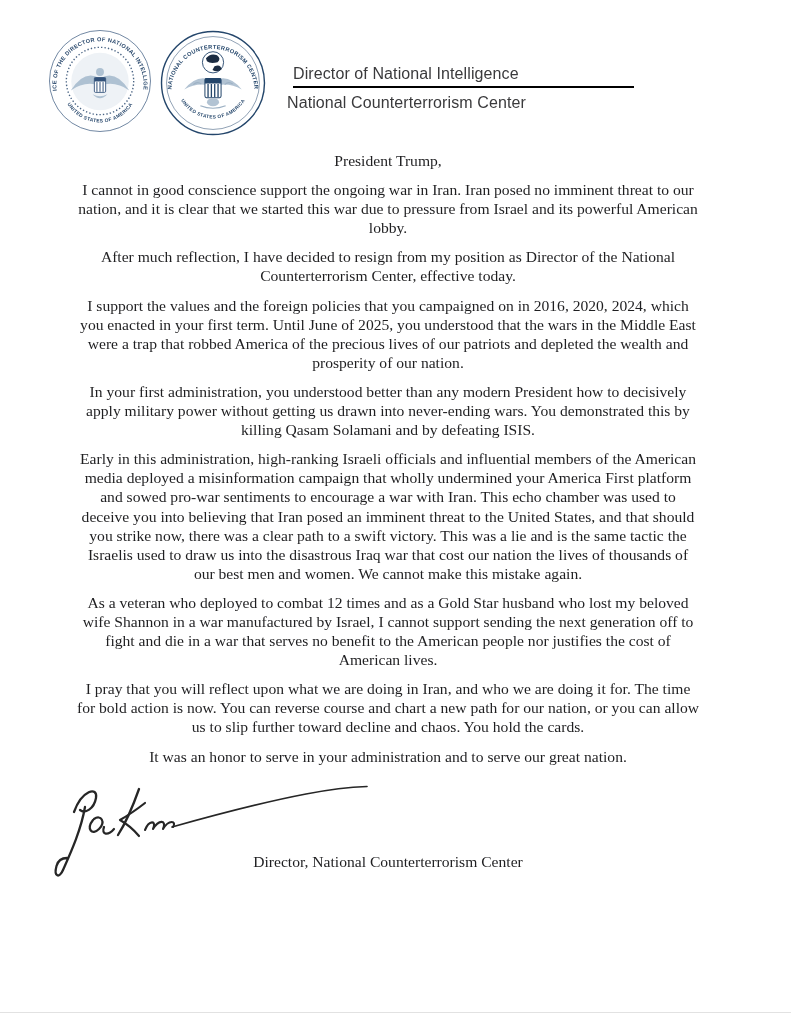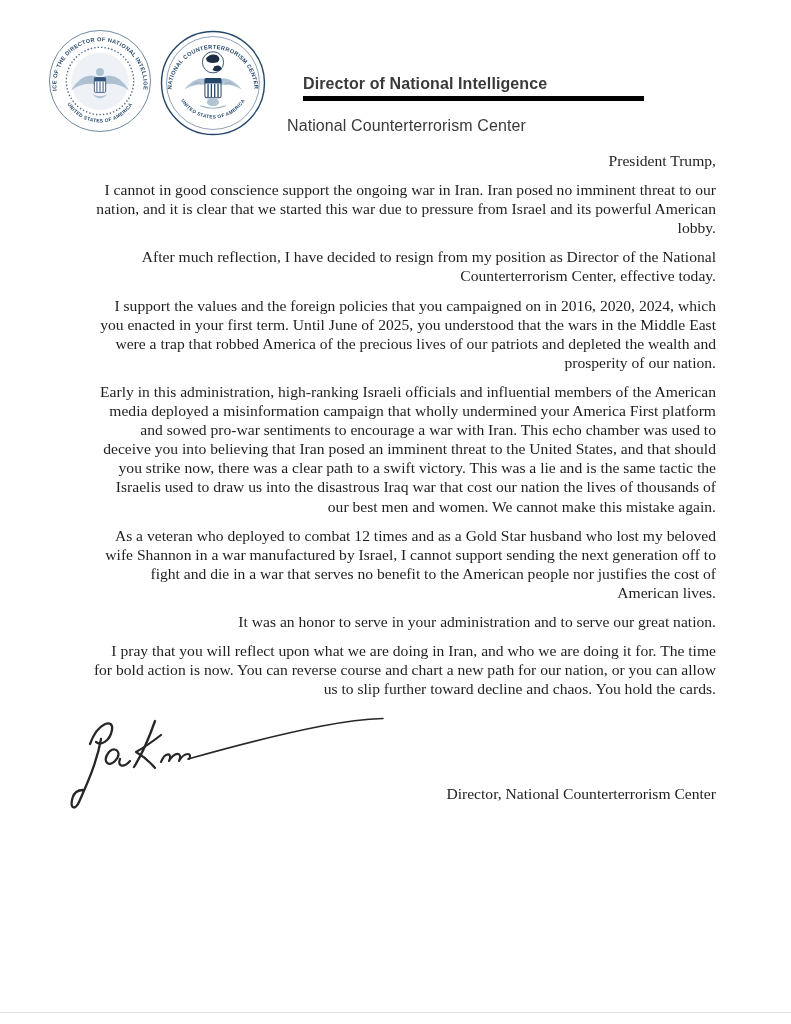--- a/index.html
+++ b/index.html
@@ -16,30 +16,30 @@
   .seal{position:absolute;top:27px;}
   .seal-odni{left:48px;width:104px;height:108px;}
   .seal-nctc{left:160px;width:106px;height:112px;}
   .header-text{
     position:absolute;left:287px;top:59px;
     font-family:"Liberation Sans", sans-serif;
     font-size:16px;color:#3a3a3c;letter-spacing:.1px;
   }
   .org-line1{
     display:block;width:341px;
-    padding-bottom:3px;margin:16px;
-    border-bottom:5px solid #000000;
-    font-weight:700;
+    padding-bottom:3px;margin:6px;
+    border-bottom:2px solid #000000;
+    font-weight:400;
   }
   .org-line2{display:block;margin:6px 0 0 0;font-weight:400;}
   
   .letter-body{
-    position:absolute;left:92px;top:151px;width:624px;
+    position:absolute;left:76px;top:151px;width:624px;
     font-size:15.6px;line-height:19.1px;
-    text-align:right;
+    text-align:center;
   }
   .letter-body p{margin:0 0 10px 0;}
   
   .signature-space{position:relative;height:76px;}
   .signature-svg{position:absolute;left:-32px;top:2px;}
   .sig-name,.sig-title{margin:0;line-height:19.5px;}
   
   .scan-bottom-line{
     position:absolute;left:0;top:1012px;width:791px;height:1px;
     background:#e2e2e2;
@@ -115,24 +115,25 @@
   <div class="header-text">
     <span class="org-line1">Director of National Intelligence</span>
     <span class="org-line2">National Counterterrorism Center</span>
   </div>
 
   <div class="letter-body">
     <p>President Trump,</p>
     <p>I cannot in good conscience support the ongoing war in Iran. Iran posed no imminent threat to our nation, and it is clear that we started this war due to pressure from Israel and its powerful American lobby.</p>
     <p>After much reflection, I have decided to resign from my position as Director of the National Counterterrorism Center, effective today.</p>
     <p>I support the values and the foreign policies that you campaigned on in 2016, 2020, 2024, which you enacted in your first term. Until June of 2025, you understood that the wars in the Middle East were a trap that robbed America of the precious lives of our patriots and depleted the wealth and prosperity of our nation.</p>
+    <p>In your first administration, you understood better than any modern President how to decisively apply military power without getting us drawn into never-ending wars. You demonstrated this by killing Qasam Solamani and by defeating ISIS.</p>
     <p>Early in this administration, high-ranking Israeli officials and influential members of the American media deployed a misinformation campaign that wholly undermined your America First platform and sowed pro-war sentiments to encourage a war with Iran. This echo chamber was used to deceive you into believing that Iran posed an imminent threat to the United States, and that should you strike now, there was a clear path to a swift victory. This was a lie and is the same tactic the Israelis used to draw us into the disastrous Iraq war that cost our nation the lives of thousands of our best men and women. We cannot make this mistake again.</p>
     <p>As a veteran who deployed to combat 12 times and as a Gold Star husband who lost my beloved wife Shannon in a war manufactured by Israel, I cannot support sending the next generation off to fight and die in a war that serves no benefit to the American people nor justifies the cost of American lives.</p>
+    <p>I pray that you will reflect upon what we are doing in Iran, and who we are doing it for. The time for bold action is now. You can reverse course and chart a new path for our nation, or you can allow us to slip further toward decline and chaos. You hold the cards.</p>
     <p>It was an honor to serve in your administration and to serve our great nation.</p>
-    <p>I pray that you will reflect upon what we are doing in Iran, and who we are doing it for. The time for bold action is now. You can reverse course and chart a new path for our nation, or you can allow us to slip further toward decline and chaos. You hold the cards.</p>
 
     <div class="signature-space">
       <svg class="signature-svg" width="330" height="105" viewBox="0 0 330 105">
         <g fill="none" stroke="#262626" stroke-linecap="round" stroke-linejoin="round">
           <path stroke-width="2.3" d="M30,34 C38,12 54,8 52,20 C50,31 41,36 36,32"></path>
           <path stroke-width="2.3" d="M41,29 C37,52 27,74 19,92 C15.5,100.5 9.5,99 12.5,88 C14,82.5 18,80 23,80"></path>
           <path stroke-width="2.2" d="M49,42 C42,51 48,58 55,51 C62,44 57,36 50,41"></path>
           <path stroke-width="2.2" d="M60,49 C57,57 64,58 70,51"></path>
           <path stroke-width="2.3" d="M95,11 C89,28 81,46 74,57"></path>
           <path stroke-width="2.2" d="M101,25 C92,32 83,38 76,42 C83,46 90,52 95,58"></path>

